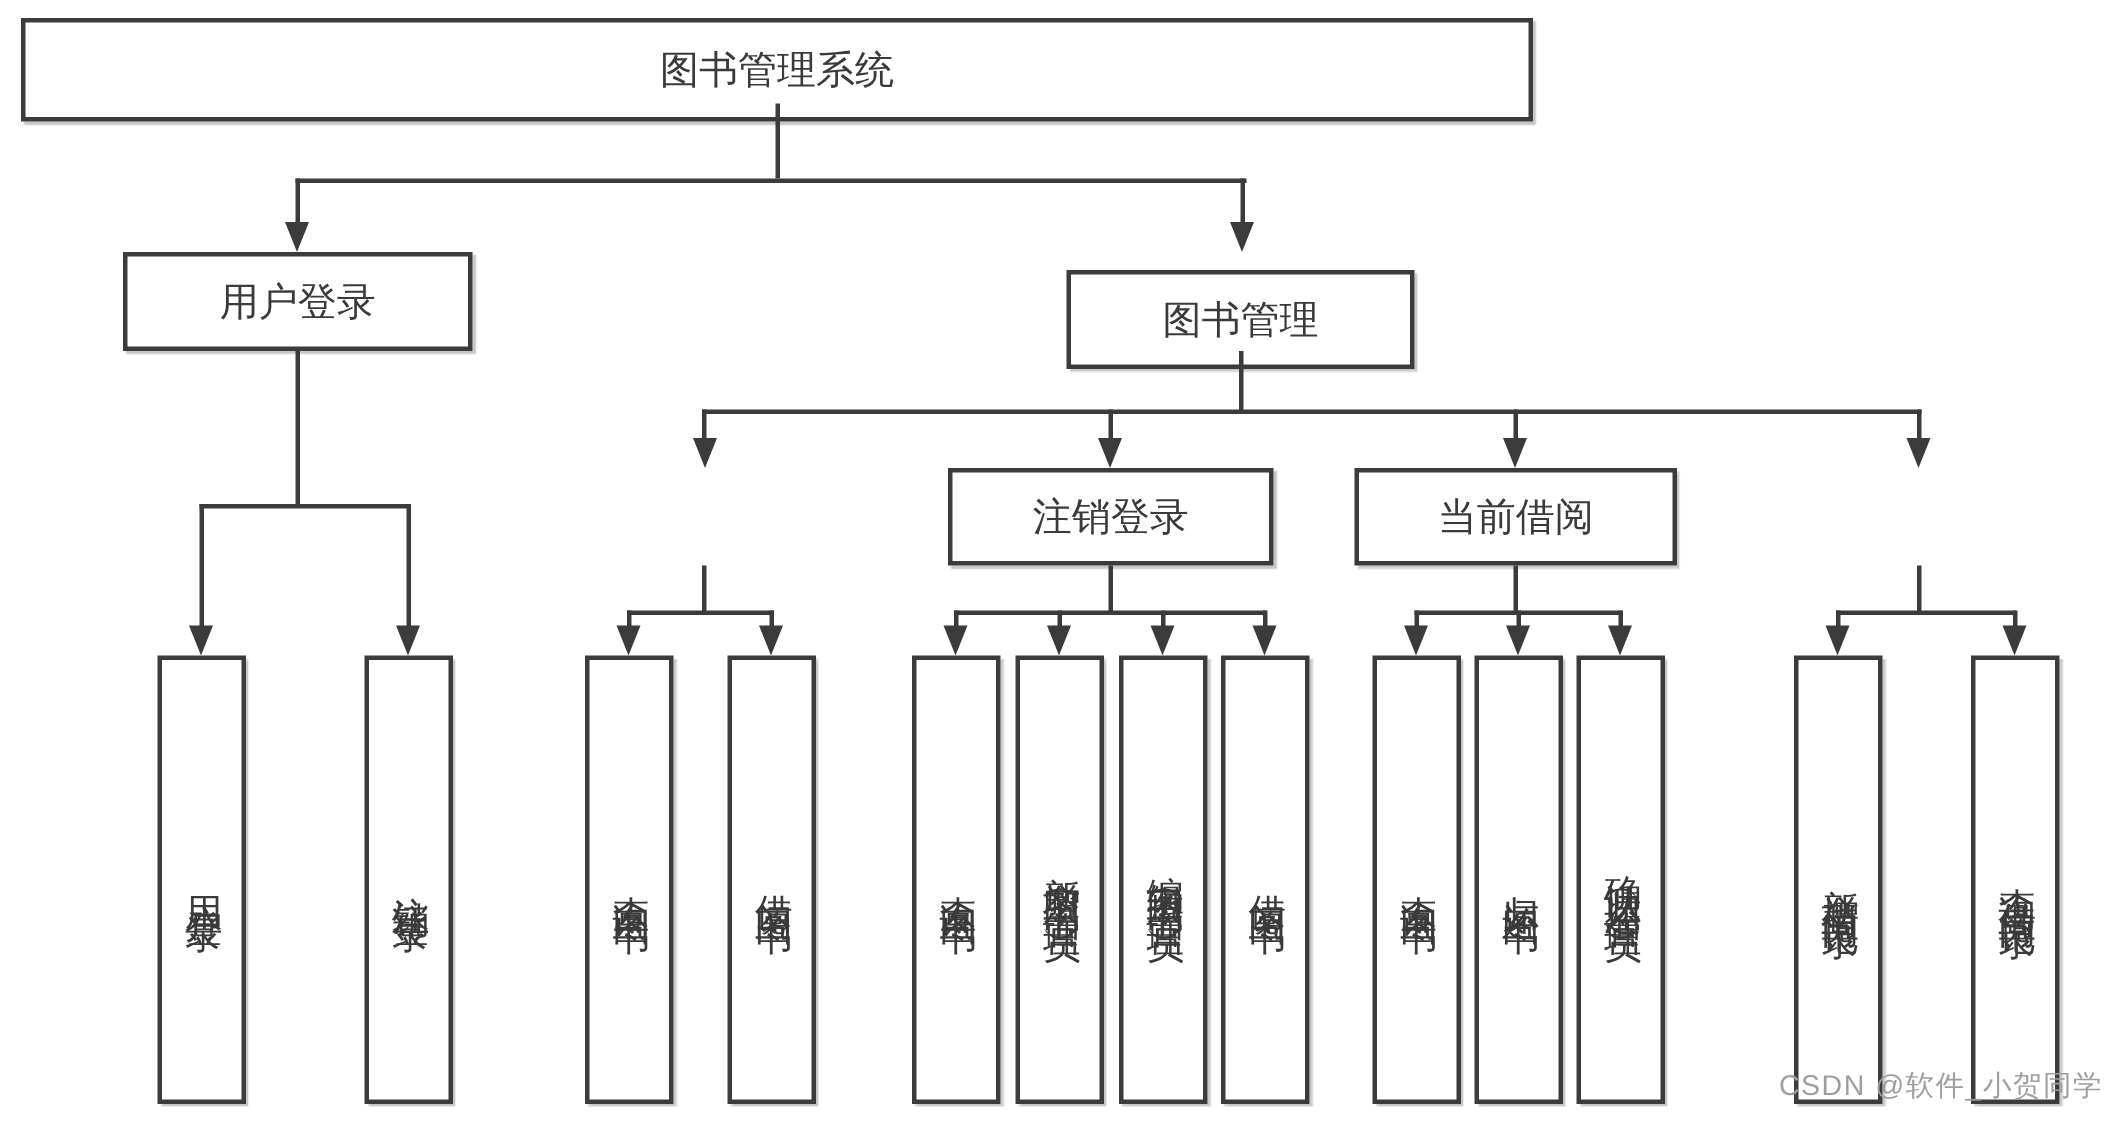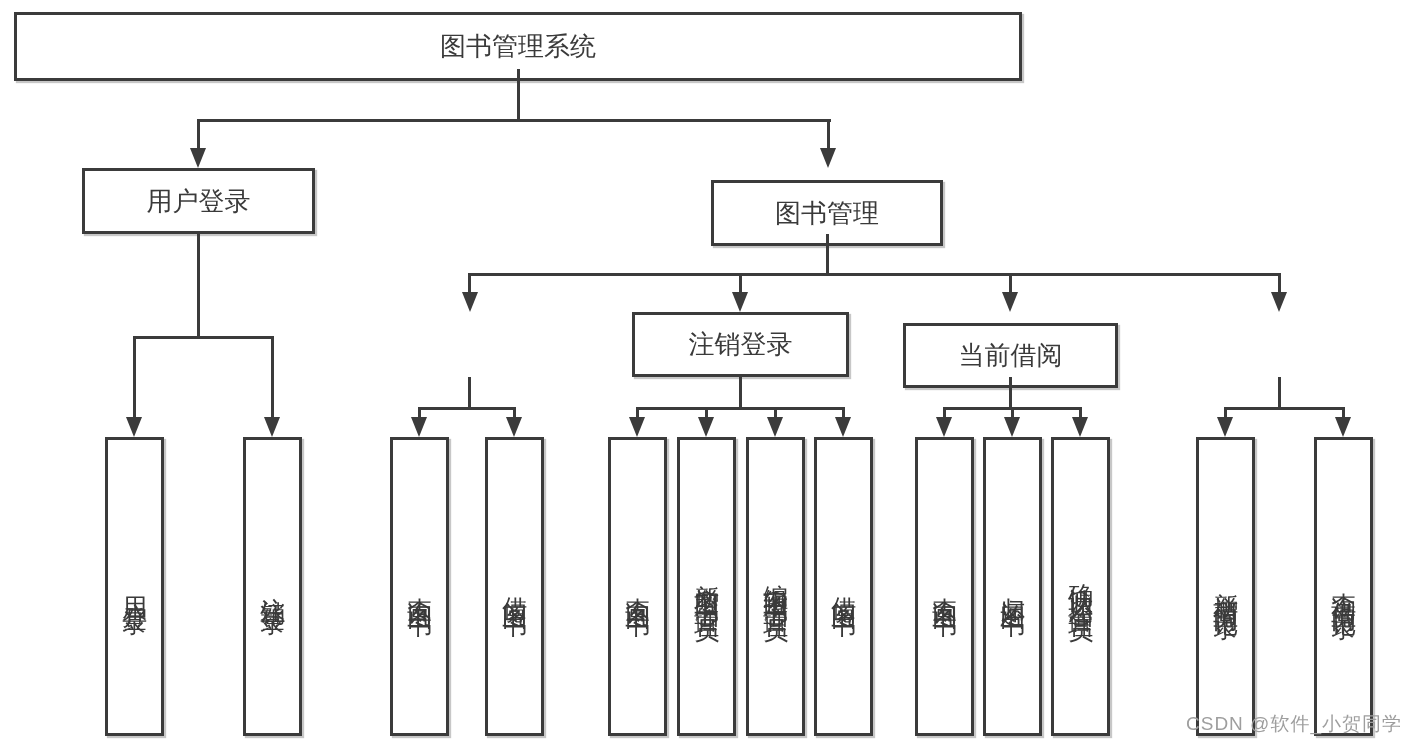--- a/index.html
+++ b/index.html
@@ -77,21 +77,21 @@
   <div class="vline" style="left:468px;top:273px;height:22px;"></div>
   <div class="arrow" style="left:462px;top:292px;"></div>
   <div class="vline" style="left:739px;top:273px;height:22px;"></div>
   <div class="arrow" style="left:732px;top:292px;"></div>
   <div class="vline" style="left:1009px;top:273px;height:22px;"></div>
   <div class="arrow" style="left:1002px;top:292px;"></div>
   <div class="vline" style="left:1278px;top:273px;height:22px;"></div>
   <div class="arrow" style="left:1271px;top:292px;"></div>
 
   <div class="node" style="left:632px;top:312px;width:217px;height:65px;">注销登录</div>
-  <div class="node" style="left:903px;top:323px;width:215px;height:65px;">当前借阅</div>
+  <div class="node" style="left:903px;top:312px;width:215px;height:65px;">当前借阅</div>
 
   <div class="vline" style="left:468px;top:377px;height:31px;"></div>
   <div class="hline" style="left:418px;top:407px;width:98px;"></div>
   <div class="vline" style="left:418px;top:407px;height:14px;"></div>
   <div class="arrow" style="left:411px;top:417px;"></div>
   <div class="vline" style="left:513px;top:407px;height:14px;"></div>
   <div class="arrow" style="left:506px;top:417px;"></div>
 
   <div class="vline" style="left:739px;top:377px;height:31px;"></div>
   <div class="hline" style="left:636px;top:407px;width:208px;"></div>

